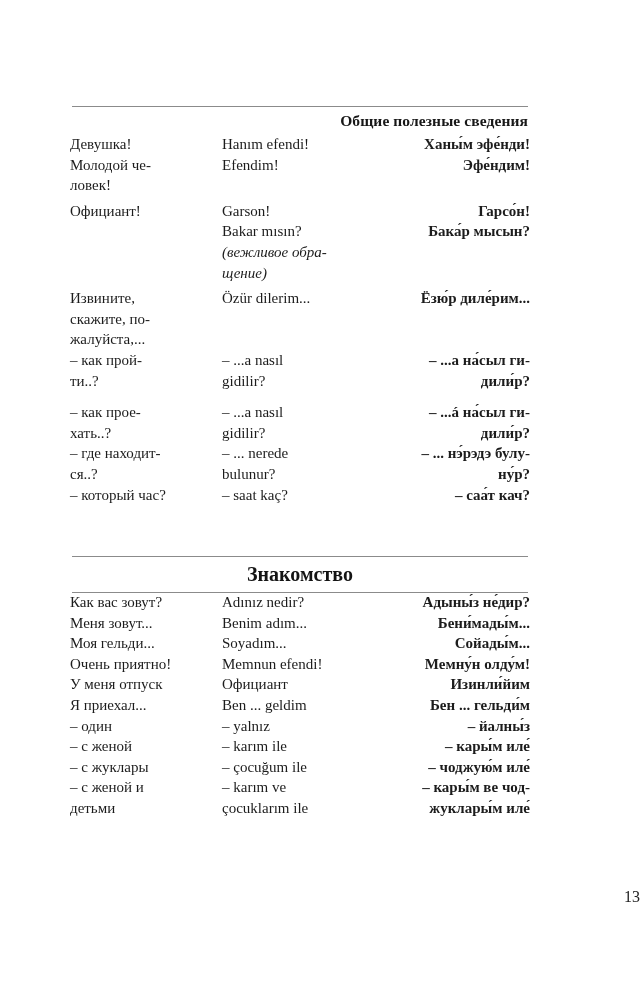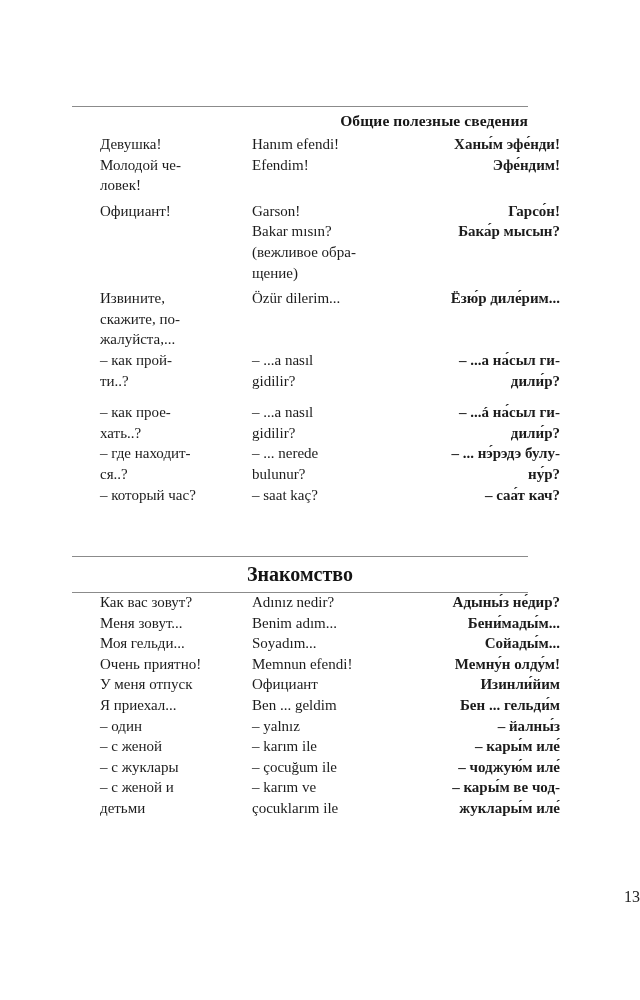--- a/index.html
+++ b/index.html
@@ -62,27 +62,26 @@
     display: block;
     width: 456px;
     margin-left: 70px;
   }
   .row .cell {
     position: absolute;
     top: 0;
     font-size: 15px;
     line-height: 20.6px;
     white-space: pre-line;
-    margin-left: 30px;
   }
   .cell.c1 { left: 0px;   width: 150px; }
   .cell.c2 { left: 152px; width: 152px; }
   .cell.c3 { left: 308px; width: 152px; font-weight: bold; text-align: right; }
 
-  .cell.italic { }
+  .cell.italic { font-style: italic; }
 
   
   .section-head {
     position: absolute;
     left: 0;
     width: 565px;
     padding-left: 33px;
   }
   .section-rule {
     position: absolute;

